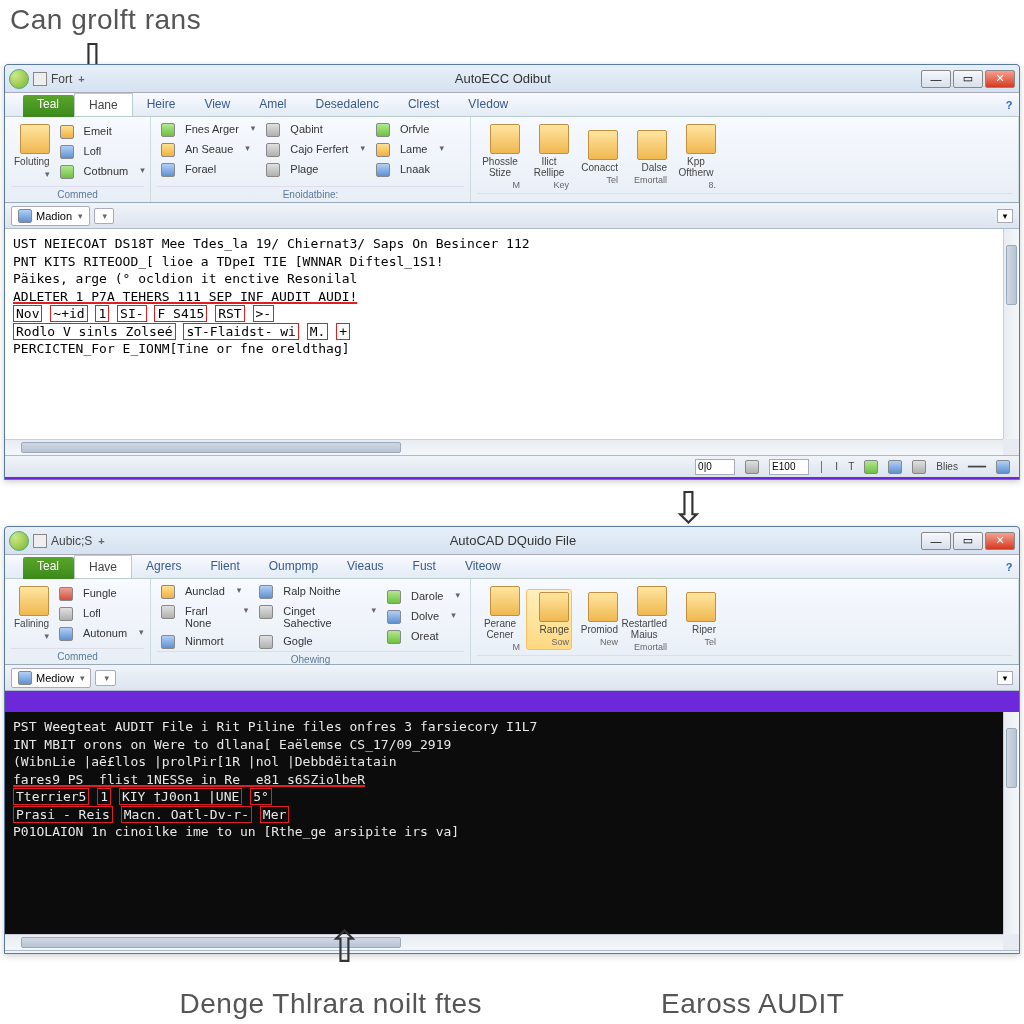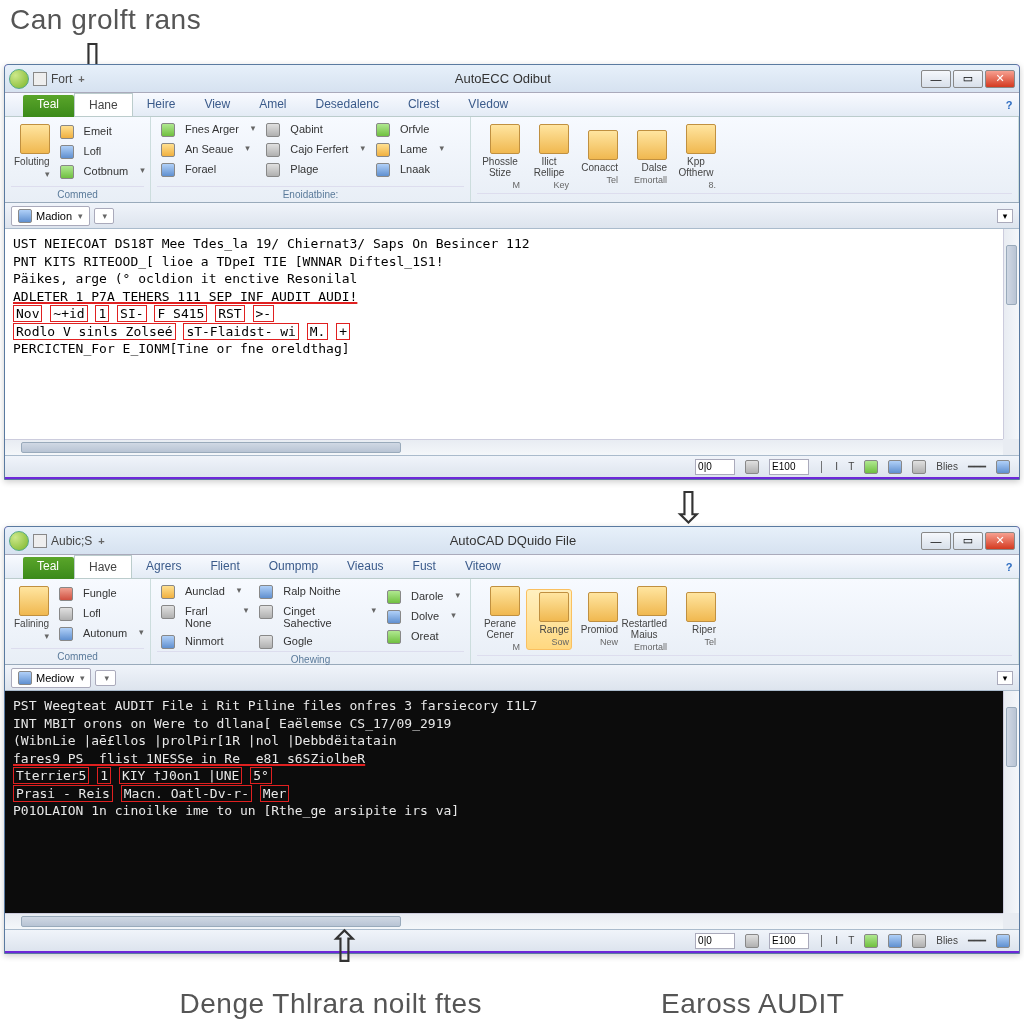--- a/index.html
+++ b/index.html
@@ -48,21 +48,21 @@
 .sicon.blue { background: linear-gradient(#b0d0f8,#6090d0); }
 .sicon.red { background: linear-gradient(#f0a090,#d05040); }
 .sicon.gray { background: linear-gradient(#e0e0e0,#b0b0b0); }
 .dd { color: #666; font-size: 9px; margin-left: 2px; }
 
 .subbar { height: 26px; background: linear-gradient(#f0f4fa,#dde4ee); border-bottom: 1px solid #abc; display: flex; align-items: center; padding: 0 6px; gap: 4px; }
 .subbar .sel { display: flex; align-items: center; gap: 4px; border: 1px solid #aab; background: #fff; padding: 2px 6px; border-radius: 2px; }
 .expand { margin-left: auto; width: 16px; height: 14px; border: 1px solid #aab; background: #fff; display: flex; align-items: center; justify-content: center; font-size: 9px; }
 
 .editor { background: #fff; position: relative; overflow: hidden; }
-.editor.dark { background: #0c0c0c; color: #e0e0e0; }
+.editor.dark { background: #0c0c0c; color: #e0e0e0; margin-top: 21px; }
 .editor-content { padding: 6px 8px; font-family: Consolas, monospace; font-size: 13px; line-height: 1.35; white-space: pre; color: #000; }
 .editor.dark .editor-content { color: #e8e8e8; }
 .redul { text-decoration: underline; text-decoration-color: #e02020; text-decoration-thickness: 2px; }
 .redbox { border: 1.5px solid #e02020; padding: 0 2px; }
 .scrollbar-v { position: absolute; right: 0; top: 0; bottom: 16px; width: 16px; background: linear-gradient(90deg,#e8ecf2,#f4f7fa); border-left: 1px solid #ccd; }
 .scrollbar-v .thumb { position: absolute; left: 2px; right: 2px; top: 16px; height: 60px; background: linear-gradient(90deg,#d0d8e4,#b8c4d4); border: 1px solid #9ab; border-radius: 2px; }
 .scrollbar-h { position: absolute; left: 0; right: 16px; bottom: 0; height: 16px; background: linear-gradient(#e8ecf2,#f4f7fa); border-top: 1px solid #ccd; }
 .scrollbar-h .thumb { position: absolute; top: 2px; bottom: 2px; left: 16px; width: 380px; background: linear-gradient(#d0d8e4,#b8c4d4); border: 1px solid #9ab; border-radius: 2px; }
 .scrollcorner { position: absolute; right: 0; bottom: 0; width: 16px; height: 16px; background: #e8ecf2; }
 

